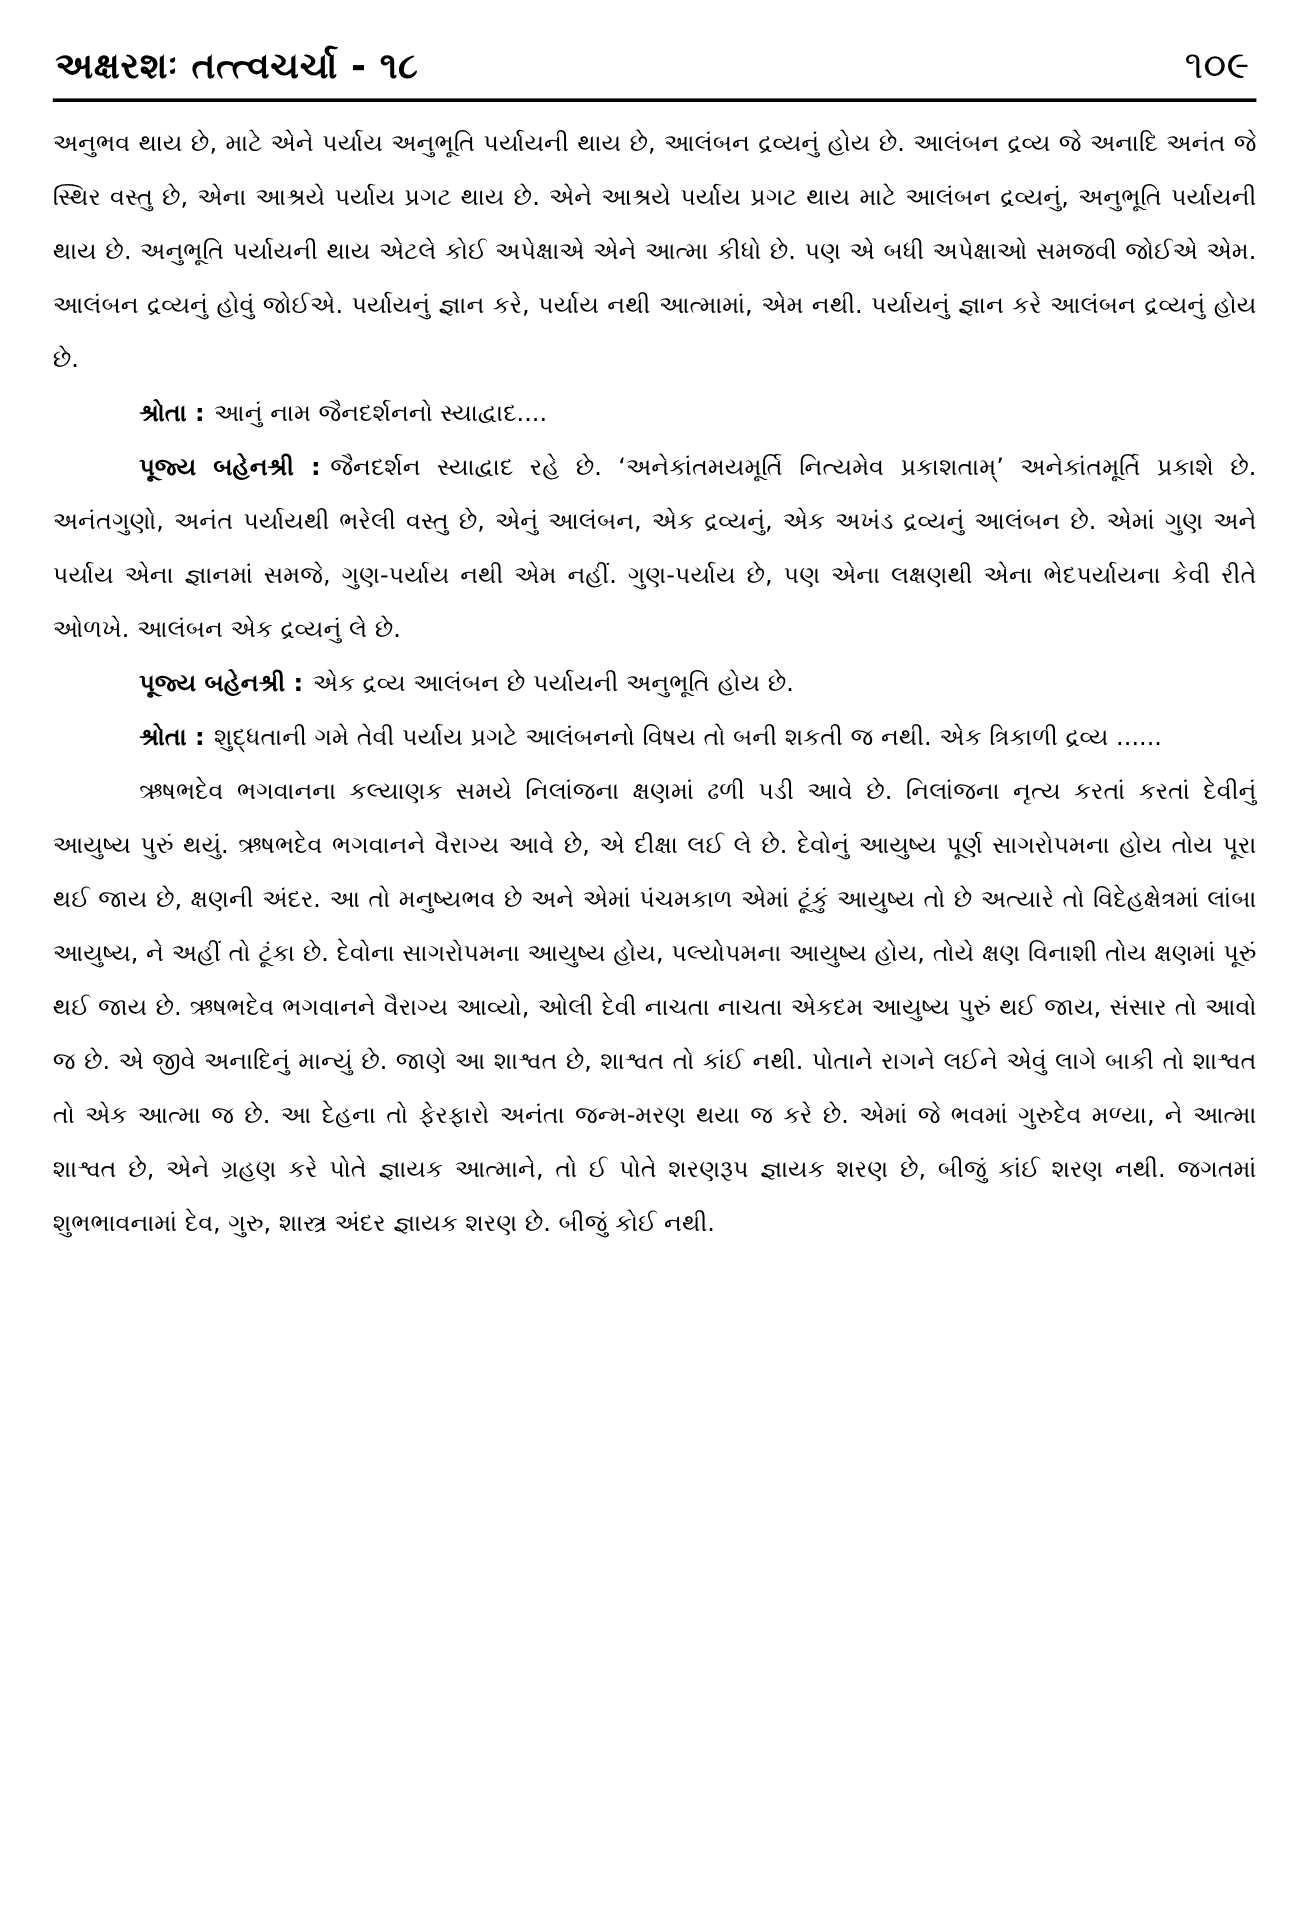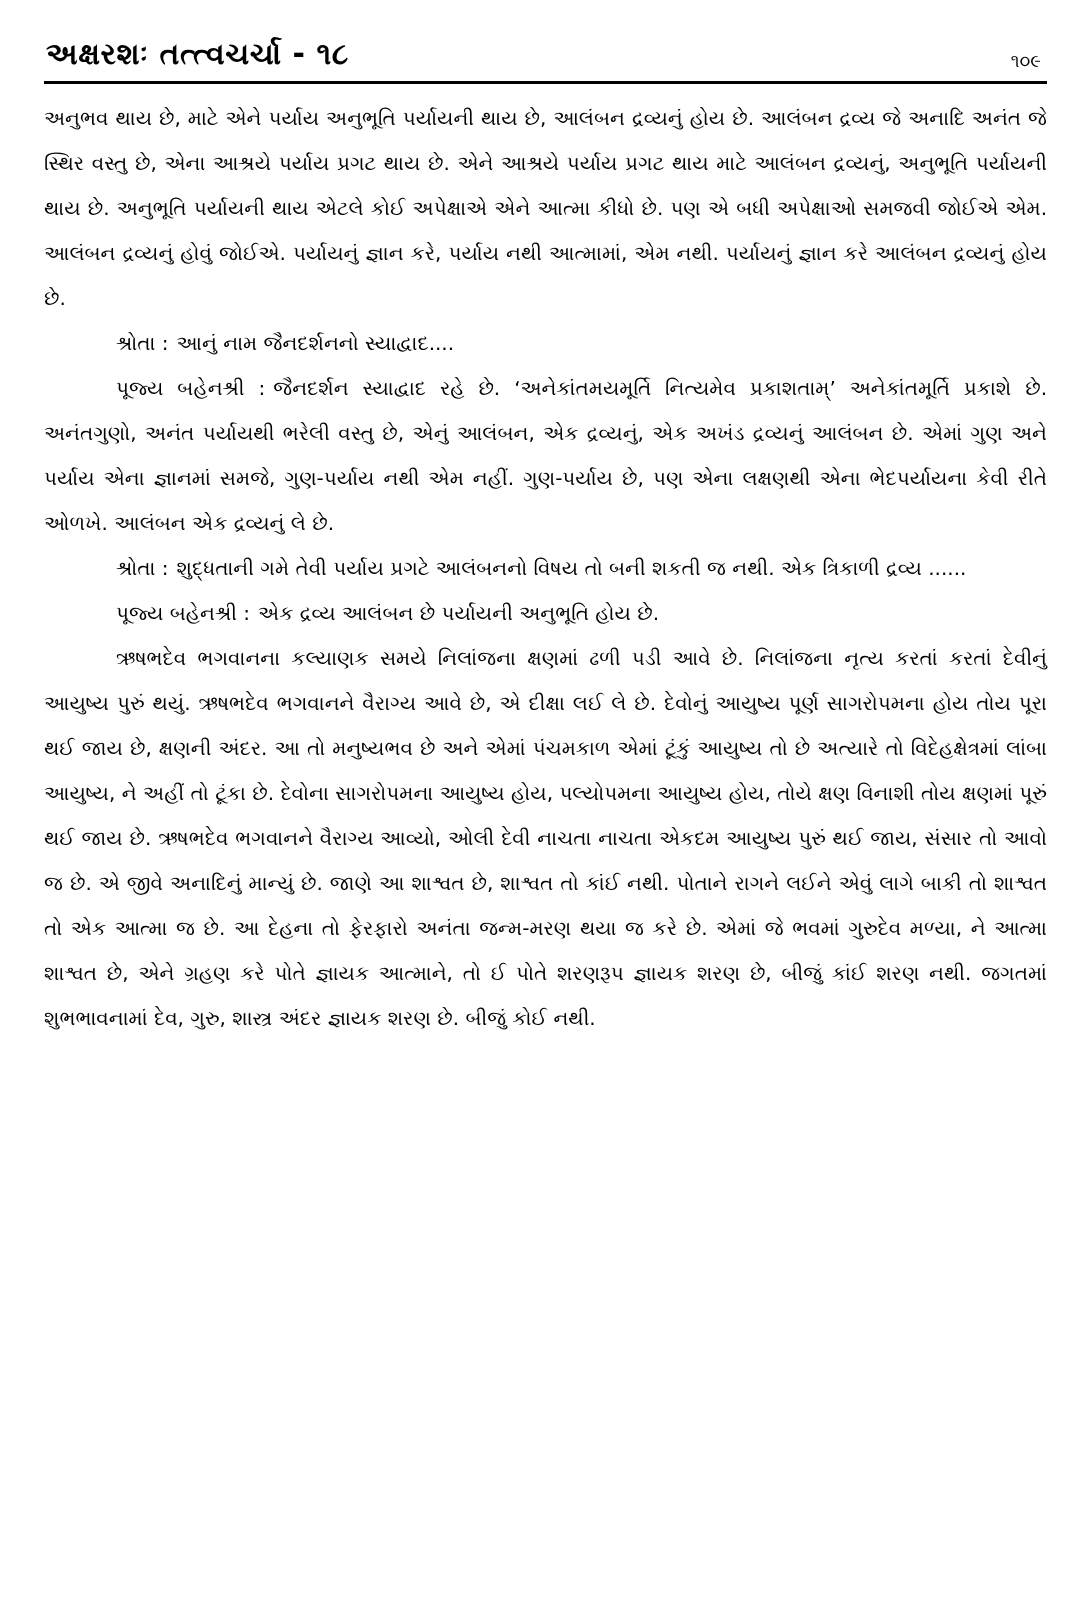--- a/index.html
+++ b/index.html
@@ -19,21 +19,21 @@
     justify-content: space-between;
     align-items: flex-end;
     padding: 36px 46px 0 46px;
   }
   .header-title {
     font-size: 30px;
     font-weight: bold;
     letter-spacing: 0.5px;
   }
   .page-number {
-    font-size: 18px;
+    font-size: 32px;
     font-weight: normal;
     padding-right: 4px;
     font-family: Liberation Serif, serif;
   }
   .rule {
     height: 0;
     border-bottom: 3px solid #000000;
     margin: 9px 44px 0 44px;
   }
   .body-text {
@@ -44,21 +44,21 @@
     text-justify: inter-word;
   }
   .body-text p {
     margin: 0;
     padding: 0;
   }
   .body-text p.indent {
     text-indent: 72px;
   }
   .speaker {
-    font-weight: normal;
+    font-weight: bold;
     margin-top: 21px;
   }
   .speaker:empty { display: none; }
   .speaker:not(:empty) { margin-right: 8px; }
 </style>
 </head>
 <body>
 
 <div class="page">
 
@@ -77,25 +77,25 @@
 
     <p class="indent">
       <span class="speaker">શ્રોતા :</span><span>આનું નામ જૈનદર્શનનો સ્યાદ્વાદ....</span>
     </p>
 
     <p class="indent">
       <span class="speaker">પૂજ્ય બહેનશ્રી :</span><span>જૈનદર્શન સ્યાદ્વાદ રહે છે. ‘અનેકાંતમયમૂર્તિ નિત્યમેવ પ્રકાશતામ્’ અનેકાંતમૂર્તિ પ્રકાશે છે. અનંતગુણો, અનંત પર્યાયથી ભરેલી વસ્તુ છે, એનું આલંબન, એક દ્રવ્યનું, એક અખંડ દ્રવ્યનું આલંબન છે. એમાં ગુણ અને પર્યાય એના જ્ઞાનમાં સમજે, ગુણ-પર્યાય નથી એમ નહીં. ગુણ-પર્યાય છે, પણ એના લક્ષણથી એના ભેદપર્યાયના કેવી રીતે ઓળખે. આલંબન એક દ્રવ્યનું લે છે.</span>
     </p>
 
     <p class="indent">
-      <span class="speaker">શ્રોતા :</span><span>શુદ્ધતાની ગમે તેવી પર્યાય પ્રગટે આલંબનનો વિષય તો બની શકતી જ નથી. એક ત્રિકાળી દ્રવ્ય ......</span>
+      <span class="speaker">પૂજ્ય બહેનશ્રી :</span><span>એક દ્રવ્ય આલંબન છે પર્યાયની અનુભૂતિ હોય છે.</span>
     </p>
 
     <p class="indent">
-      <span class="speaker">પૂજ્ય બહેનશ્રી :</span><span>એક દ્રવ્ય આલંબન છે પર્યાયની અનુભૂતિ હોય છે.</span>
+      <span class="speaker">શ્રોતા :</span><span>શુદ્ધતાની ગમે તેવી પર્યાય પ્રગટે આલંબનનો વિષય તો બની શકતી જ નથી. એક ત્રિકાળી દ્રવ્ય ......</span>
     </p>
 
     <p class="indent">
       <span>ઋષભદેવ ભગવાનના કલ્યાણક સમયે નિલાંજના ક્ષણમાં ઢળી પડી આવે છે. નિલાંજના નૃત્ય કરતાં કરતાં દેવીનું આયુષ્ય પુરું થયું. ઋષભદેવ ભગવાનને વૈરાગ્ય આવે છે, એ દીક્ષા લઈ લે છે. દેવોનું આયુષ્ય પૂર્ણ સાગરોપમના હોય તોય પૂરા થઈ જાય છે, ક્ષણની અંદર. આ તો મનુષ્યભવ છે અને એમાં પંચમકાળ એમાં ટૂંકું આયુષ્ય તો છે અત્યારે તો વિદેહક્ષેત્રમાં લાંબા આયુષ્ય, ને અહીં તો ટૂંકા છે. દેવોના સાગરોપમના આયુષ્ય હોય, પલ્યોપમના આયુષ્ય હોય, તોયે ક્ષણ વિનાશી તોય ક્ષણમાં પૂરું થઈ જાય છે. ઋષભદેવ ભગવાનને વૈરાગ્ય આવ્યો, ઓલી દેવી નાચતા નાચતા એકદમ આયુષ્ય પુરું થઈ જાય, સંસાર તો આવો જ છે. એ જીવે અનાદિનું માન્યું છે. જાણે આ શાશ્વત છે, શાશ્વત તો કાંઈ નથી. પોતાને રાગને લઈને એવું લાગે બાકી તો શાશ્વત તો એક આત્મા જ છે. આ દેહના તો ફેરફારો અનંતા જન્મ-મરણ થયા જ કરે છે. એમાં જે ભવમાં ગુરુદેવ મળ્યા, ને આત્મા શાશ્વત છે, એને ગ્રહણ કરે પોતે જ્ઞાયક આત્માને, તો ઈ પોતે શરણરૂપ જ્ઞાયક શરણ છે, બીજું કાંઈ શરણ નથી. જગતમાં શુભભાવનામાં દેવ, ગુરુ, શાસ્ત્ર અંદર જ્ઞાયક શરણ છે. બીજું કોઈ નથી.</span>
     </p>
 
   </div>
 </div>
 
 </body></html>

